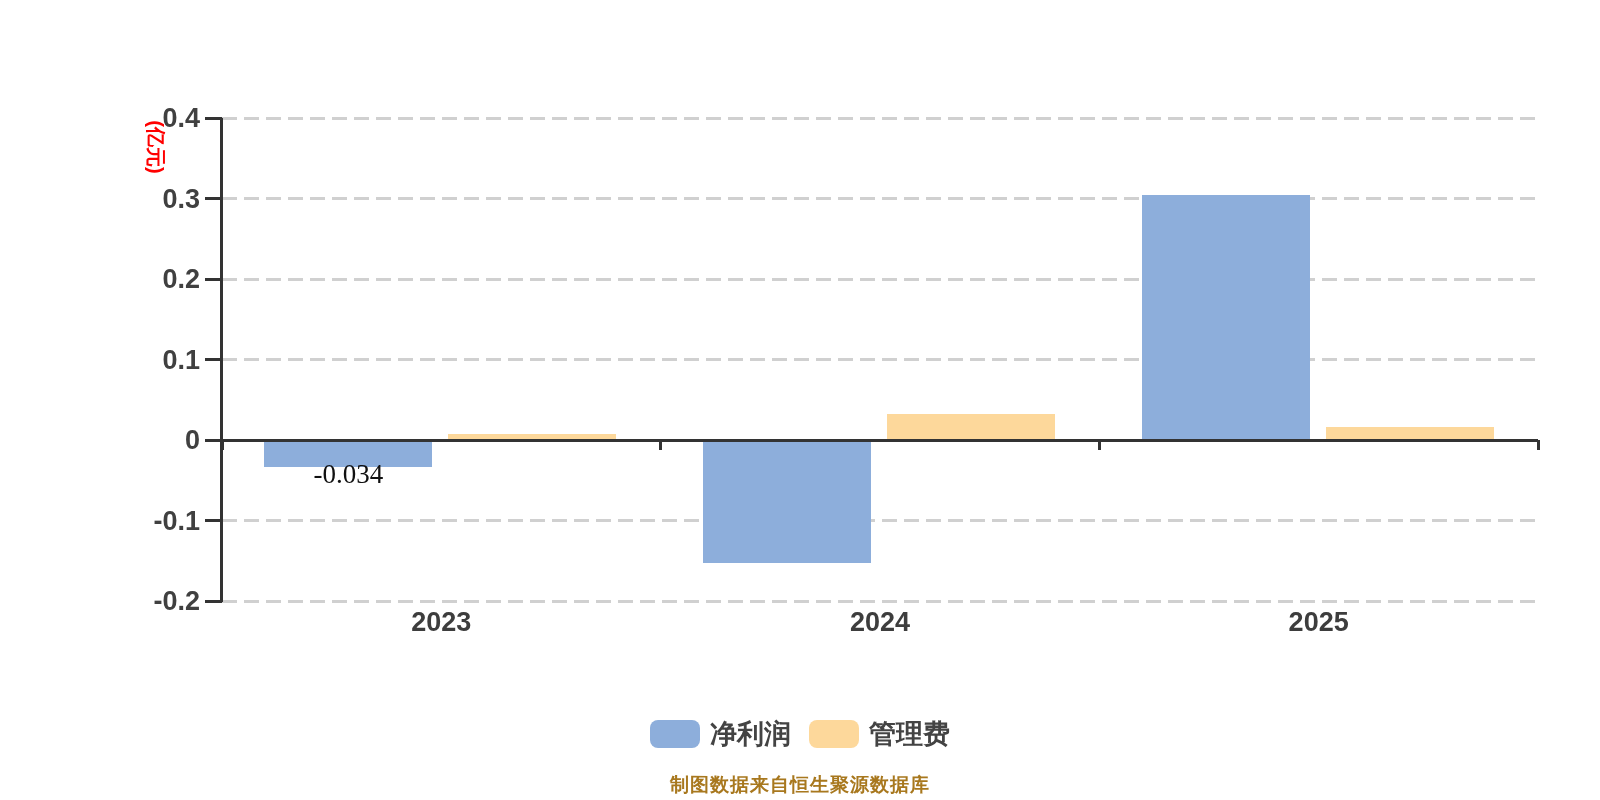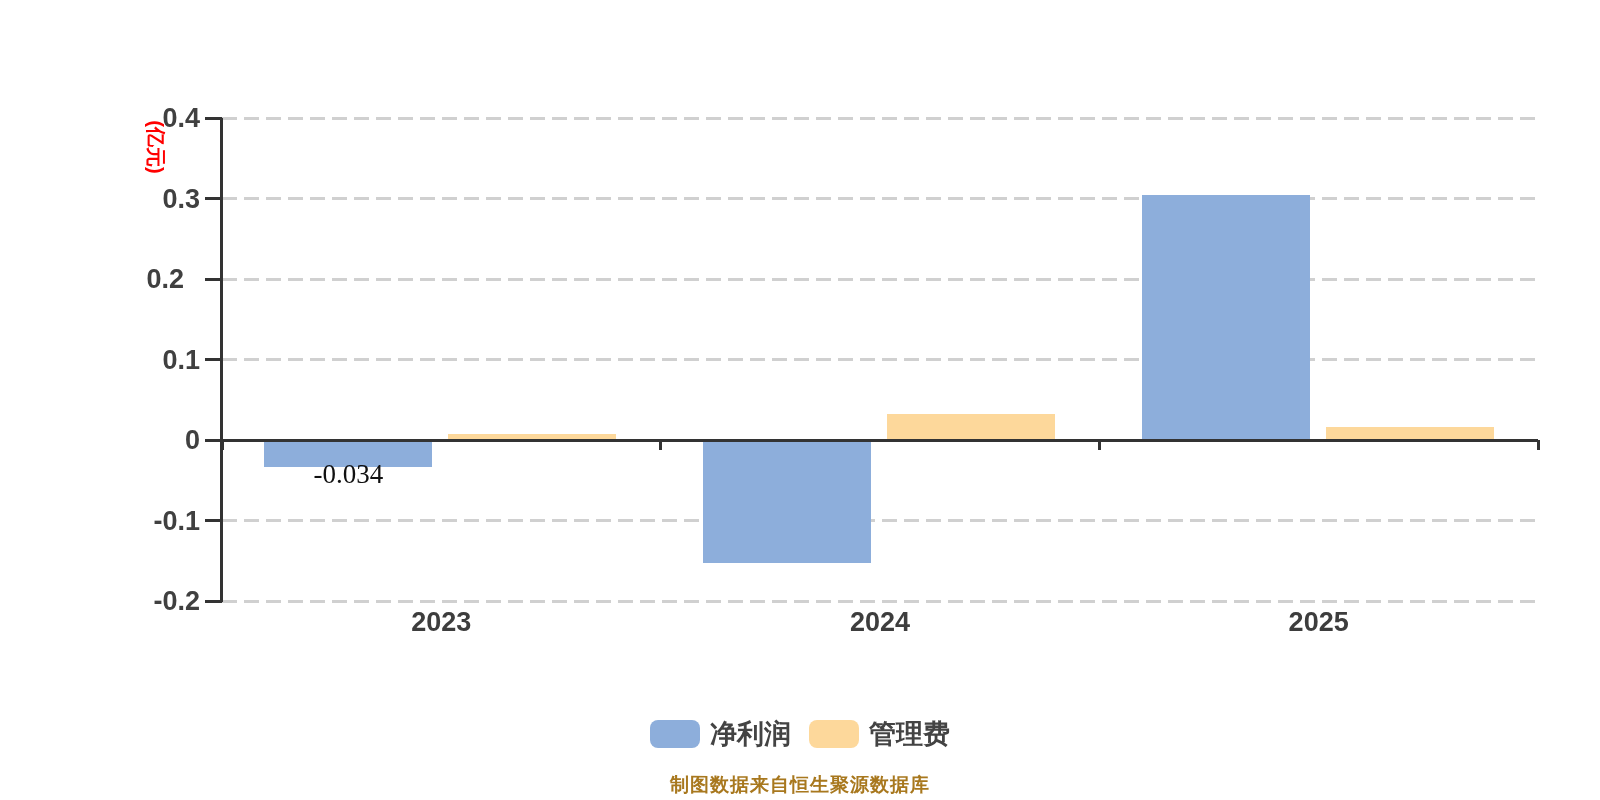--- a/index.html
+++ b/index.html
@@ -43,21 +43,21 @@
 
   <div id="plot" class="abs" style="left:0;top:0;width:1600px;height:800px;">
       <div class="abs gridline" style="left: 222px; top: 116.5px; width: 1316px;"></div>
       <div class="abs ytick" style="left: 205px; top: 116.5px; width: 17px;"></div>
       <div class="abs ylabel" style="left: 90px; top: 102px;">0.4</div>
       <div class="abs gridline" style="left: 222px; top: 197px; width: 1316px;"></div>
       <div class="abs ytick" style="left: 205px; top: 197px; width: 17px;"></div>
       <div class="abs ylabel" style="left: 90px; top: 182.5px;">0.3</div>
       <div class="abs gridline" style="left: 222px; top: 277.5px; width: 1316px;"></div>
       <div class="abs ytick" style="left: 205px; top: 277.5px; width: 17px;"></div>
-      <div class="abs ylabel" style="left: 74px; top: 263px;">0.2</div>
+      <div class="abs ylabel" style="left: 90px; top: 263px;">0.2</div>
       <div class="abs gridline" style="left: 222px; top: 358px; width: 1316px;"></div>
       <div class="abs ytick" style="left: 205px; top: 358px; width: 17px;"></div>
       <div class="abs ylabel" style="left: 90px; top: 343.5px;">0.1</div>
       <div class="abs ytick" style="left: 205px; top: 438.5px; width: 17px;"></div>
       <div class="abs ylabel" style="left: 90px; top: 424px;">0</div>
       <div class="abs gridline" style="left: 222px; top: 519px; width: 1316px;"></div>
       <div class="abs ytick" style="left: 205px; top: 519px; width: 17px;"></div>
       <div class="abs ylabel" style="left: 90px; top: 504.5px;">-0.1</div>
       <div class="abs gridline" style="left: 222px; top: 599.5px; width: 1316px;"></div>
       <div class="abs ytick" style="left: 205px; top: 599.5px; width: 17px;"></div>

